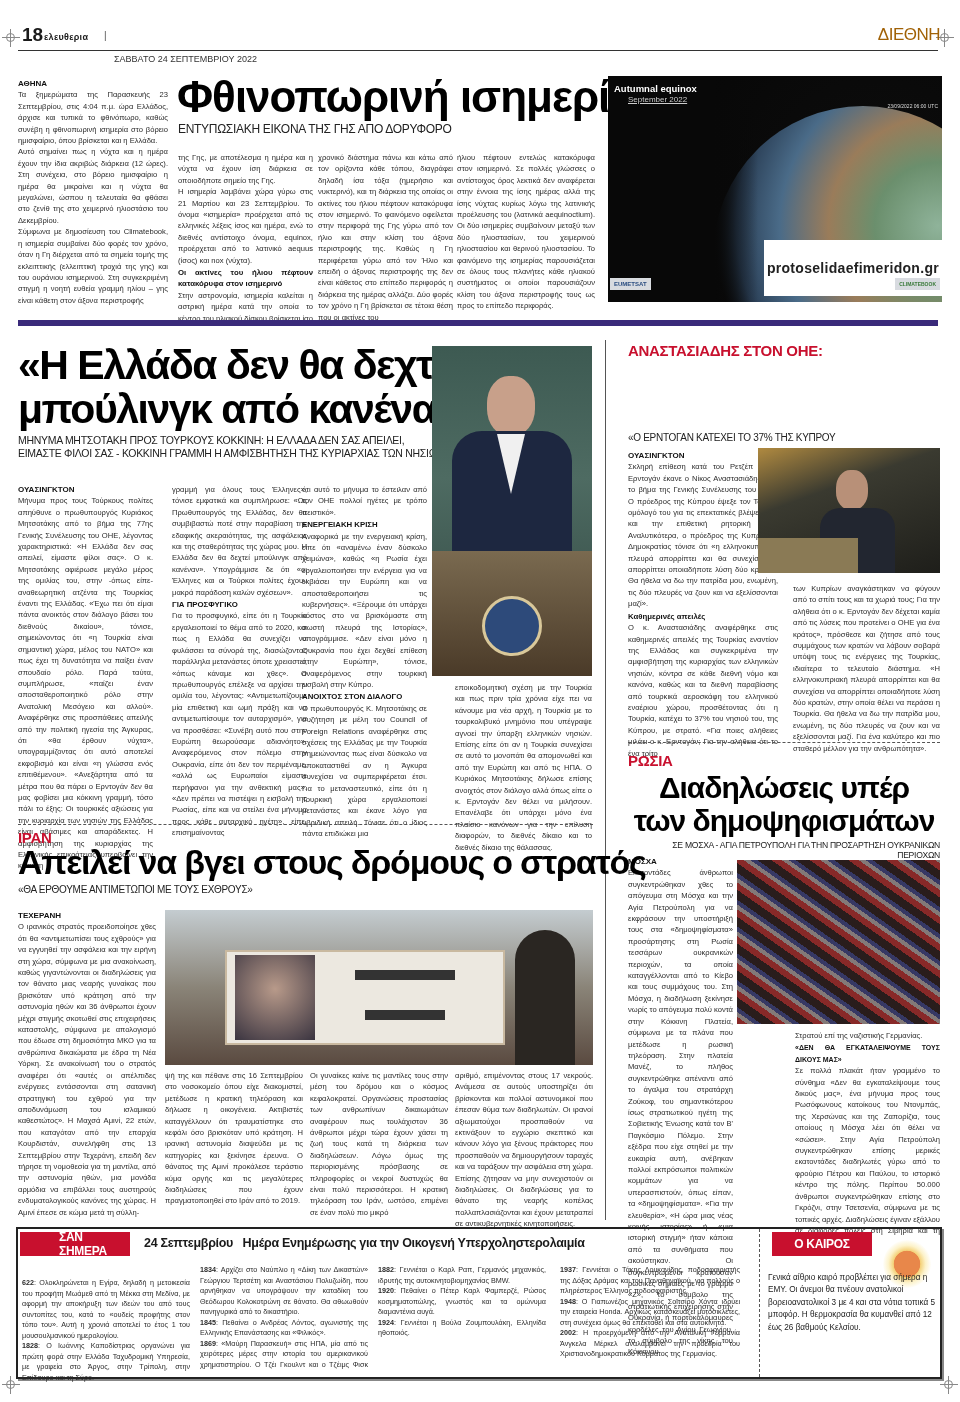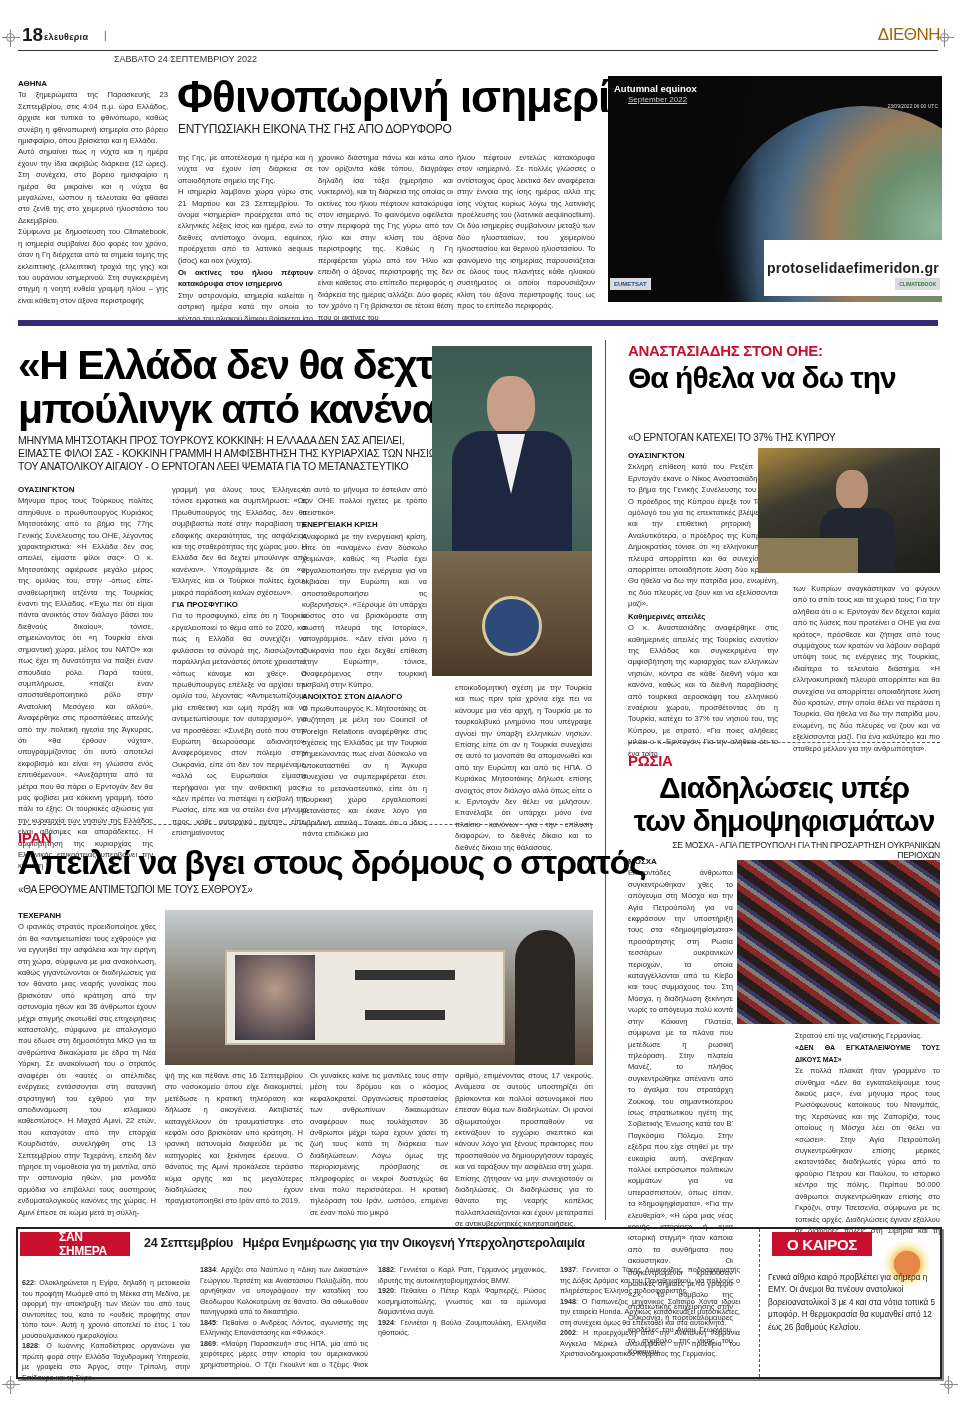--- a/index.html
+++ b/index.html
@@ -70,21 +70,20 @@
 
 <div class="abs rule" style="left:18px;top:320px;width:920px;"></div>
 
 <div class="abs headline" style="left:18px;top:343px;font-size:41px;line-height:44px;letter-spacing:-1.5px;">
   <div>«Η Ελλάδα δεν θα δεχτεί</div>
   <div>μπούλινγκ από κανέναν»</div>
 </div>
 <div class="abs deck" style="left:18px;top:434px;font-size:10.5px;line-height:13px;">
   <div>ΜΗΝΥΜΑ ΜΗΤΣΟΤΑΚΗ ΠΡΟΣ ΤΟΥΡΚΟΥΣ ΚΟΚΚΙΝΗ: Η ΕΛΛΑΔΑ ΔΕΝ ΣΑΣ ΑΠΕΙΛΕΙ,</div>
   <div>ΕΙΜΑΣΤΕ ΦΙΛΟΙ ΣΑΣ - ΚΟΚΚΙΝΗ ΓΡΑΜΜΗ Η ΑΜΦΙΣΒΗΤΗΣΗ ΤΗΣ ΚΥΡΙΑΡΧΙΑΣ ΤΩΝ ΝΗΣΙΩΝ</div>
-  <div>ΤΟΥ ΑΝΑΤΟΛΙΚΟΥ ΑΙΓΑΙΟΥ - Ο ΕΡΝΤΟΓΑΝ ΛΕΕΙ ΨΕΜΑΤΑ ΓΙΑ ΤΟ ΜΕΤΑΝΑΣΤΕΥΤΙΚΟ</div>
 </div>
 <div class="abs photo" style="left:432px;top:346px;width:160px;height:330px;background:linear-gradient(180deg,#3d5a52 0%,#4e6b62 40%,#2f4540 100%);">
   <div style="position:absolute;left:55px;top:30px;width:48px;height:60px;border-radius:45%;background:#c8a08a;"></div>
   <div style="position:absolute;left:20px;top:85px;width:120px;height:140px;border-radius:30px 30px 0 0;background:#1d2740;"></div>
   <div style="position:absolute;left:65px;top:88px;width:28px;height:60px;background:#f0f0f0;clip-path:polygon(0 0,100% 0,50% 100%);"></div>
   <div style="position:absolute;left:0;top:205px;width:160px;height:125px;background:linear-gradient(180deg,#7a6a50,#4a3a28);"></div>
   <div style="position:absolute;left:50px;top:250px;width:60px;height:60px;border-radius:50%;border:3px solid #d9c89a;background:#2d4a7a;"></div>
 </div>
 
 <div class="abs body-text" style="left:18px;top:484px;width:135px;">
@@ -102,21 +101,20 @@
   <p>Αναφορικά με την ενεργειακή κρίση, είπε ότι «αναμένω έναν δύσκολο χειμώνα», καθώς «η Ρωσία έχει εργαλειοποιήσει την ενέργεια για να εκβιάσει την Ευρώπη και να αποσταθεροποιήσει τις κυβερνήσεις». «Ξέρουμε ότι υπάρχει κόστος στο να βρισκόμαστε στη σωστή πλευρά της Ιστορίας», υπογράμμισε. «Δεν είναι μόνο η Ουκρανία που έχει δεχθεί επίθεση στην Ευρώπη», τόνισε, αναφερόμενος στην τουρκική εισβολή στην Κύπρο.</p>
   <div class="subhead">ΑΝΟΙΧΤΟΣ ΣΤΟΝ ΔΙΑΛΟΓΟ</div>
   <p>Ο πρωθυπουργός Κ. Μητσοτάκης σε συζήτηση με μέλη του Council of Foreign Relations αναφέρθηκε στις σχέσεις της Ελλάδας με την Τουρκία σημειώνοντας πως είναι δύσκολο να αποκαταστιθεί αν η Άγκυρα συνεχίσει να συμπεριφέρεται έτσι. Για το μεταναστευτικό, είπε ότι η Τουρκική χώρα εργαλειοποιεί μετανάστες και έκανε λόγο για υβριδική απειλή. Τόνισε ότι ο ίδιος πάντα επιδιώκει μια</p>
 </div>
 <div class="abs body-text" style="left:455px;top:682px;width:137px;">εποικοδομητική σχέση με την Τουρκία και πως πριν τρία χρόνια είχε πει να κάνουμε μια νέα αρχή, η Τουρκία με το τουρκολιβυκό μνημόνιο που υπέγραψε αγνοεί την ύπαρξη ελληνικών νησιών. Επίσης είπε ότι αν η Τουρκία συνεχίσει σε αυτό το μονοπάτι θα απομονωθεί και από την Ευρώπη και από τις ΗΠΑ. Ο Κυριάκος Μητσοτάκης δήλωσε επίσης ανοιχτός στον διάλογο αλλά όπως είπε ο κ. Ερντογάν δεν θέλει να μιλήσουν. Επανέλαβε ότι υπάρχει μόνο ένα πλαίσιο κανόνων για την επίλυση διαφορών, το διεθνές δίκαιο και το διεθνές δίκαιο της θάλασσας.</div>
 
 <div class="abs" style="left:605px;top:340px;width:1px;height:880px;background:#555;"></div>
 
 <div class="abs red-label" style="left:628px;top:342px;">ΑΝΑΣΤΑΣΙΑΔΗΣ ΣΤΟΝ ΟΗΕ:</div>
 <div class="abs headline" style="left:628px;top:360px;font-size:30px;line-height:35px;">
-  <div>Θα ήθελα να δω την</div>
 </div>
 <div class="abs deck" style="left:628px;top:432px;font-size:10px;">«Ο ΕΡΝΤΟΓΑΝ ΚΑΤΕΧΕΙ ΤΟ 37% ΤΗΣ ΚΥΠΡΟΥ</div>
 <div class="abs body-text" style="left:628px;top:450px;width:150px;">
   <div class="kicker">ΟΥΑΣΙΝΓΚΤΟΝ</div>
   <p>Σκληρή επίθεση κατά του Ρετζέπ Ταγίπ Ερντογάν έκανε ο Νίκος Αναστασιάδης από το βήμα της Γενικής Συνέλευσης του ΟΗΕ. Ο πρόεδρος της Κύπρου έψεξε τον Τούρκο ομόλογό του για τις επεκτατικές βλέψεις του και την επιθετική ρητορική του. Αναλυτικότερα, ο πρόεδρος της Κυπριακής Δημοκρατίας τόνισε ότι «η ελληνοκυπριακή πλευρά απορρίπτει και θα συνεχίσει να απορρίπτει οποιαδήποτε λύση δύο κρατών. Θα ήθελα να δω την πατρίδα μου, ενωμένη, τις δύο πλευρές να ζουν και να εξελίσσονται μαζί».</p>
   <div class="subhead">Καθημερινές απειλές</div>
   <p>Ο κ. Αναστασιάδης αναφέρθηκε στις καθημερινές απειλές της Τουρκίας εναντίον της Ελλάδας και συγκεκριμένα την αμφισβήτηση της κυριαρχίας των ελληνικών νησιών, κόντρα σε κάθε διεθνή νόμο και κανόνα, καθώς και τα διεθνή παραβίασης από τουρκικά αεροσκάφη του ελληνικού εναέριου χώρου, προσθέτοντας ότι η Τουρκία, κατέχει το 37% του νησιού του, της Κύπρου, με στρατό. «Για ποιες αλήθειες μιλάει ο κ. Ερντογάν; Για την αλήθεια ότι το ένα τρίτο</p>
 </div>
 <div class="abs photo" style="left:758px;top:448px;width:182px;height:125px;background:linear-gradient(160deg,#b08a40 0%,#3a3a30 35%,#1e1e1a 100%);">
   <div style="position:absolute;left:78px;top:22px;width:32px;height:40px;border-radius:45%;background:#b89078;"></div>
@@ -182,21 +180,21 @@
   <p><b>1920</b><span>: Πεθαίνει ο Πέτερ Καρλ Φαμπερζέ, Ρώσος κοσμηματοπώλης, γνωστός και τα ομώνυμα διαμαντένια αυγά.</span></p>
   <p><b>1924</b><span>: Γεννιέται η Βούλα Ζουμπουλάκη, Ελληνίδα ηθοποιός.</span></p>
 </div>
 <div class="abs body-text" style="left:560px;top:1265px;width:180px;font-size:7.2px;line-height:10.5px;">
   <p><b>1937</b><span>: Γεννιέται ο Τάκης Λουκανίδης, ποδοσφαιριστής της Δόξας Δράμας και του Παναθηναϊκού, για πολλούς ο πληρέστερος Έλληνας ποδοσφαιριστής.</span></p>
   <p><b>1948</b><span>: Ο Γιαπωνέζος μηχανικός Σοϊτσίρο Χόντα ιδρύει την εταιρεία Honda. Αρχικώς κατασκευάζει μοτοσικλέτες, στη συνέχεια όμως θα επεκταθεί και στα αυτοκίνητα.</span></p>
   <p><b>2002</b><span>: Η προερχόμενη από την Ανατολική Γερμανία Άνγκελα Μέρκελ αναλαμβάνει την προεδρία του Χριστιανοδημοκρατικού Κόμματος της Γερμανίας.</span></p>
 </div>
 <div class="abs" style="left:759px;top:1229px;height:148px;border-left:1px dashed #555;"></div>
 
-<div class="abs redbox" style="left:772px;top:1232px;width:100px;height:24px;font-size:15px;">Ο ΚΑΙΡΟΣ</div>
+<div class="abs redbox" style="left:772px;top:1232px;width:100px;height:24px;font-size:12px;">Ο ΚΑΙΡΟΣ</div>
 <div class="abs" style="left:883px;top:1240px;width:48px;height:48px;border-radius:50%;background:radial-gradient(circle,#e8874a 0 38%, #f4d27a 40%, rgba(250,230,150,0.5) 55%, rgba(255,255,255,0) 72%);"></div>
 <div class="abs body-text" style="left:768px;top:1272px;width:168px;font-size:8.2px;line-height:12.4px;text-align:left;color:#222;">Γενικά αίθριο καιρό προβλέπει για σήμερα η ΕΜΥ. Οι άνεμοι θα πνέουν ανατολικοί βορειοανατολικοί 3 με 4 και στα νότια τοπικά 5 μποφόρ. Η θερμοκρασία θα κυμανθεί από 12 έως 26 βαθμούς Κελσίου.</div>
 
 <div class="crop-mark" style="left:2px;top:1376px;">
     <span></span>
   </div>
 <div class="crop-mark" style="left:940px;top:1376px;">
     <span></span>
   </div>
 

